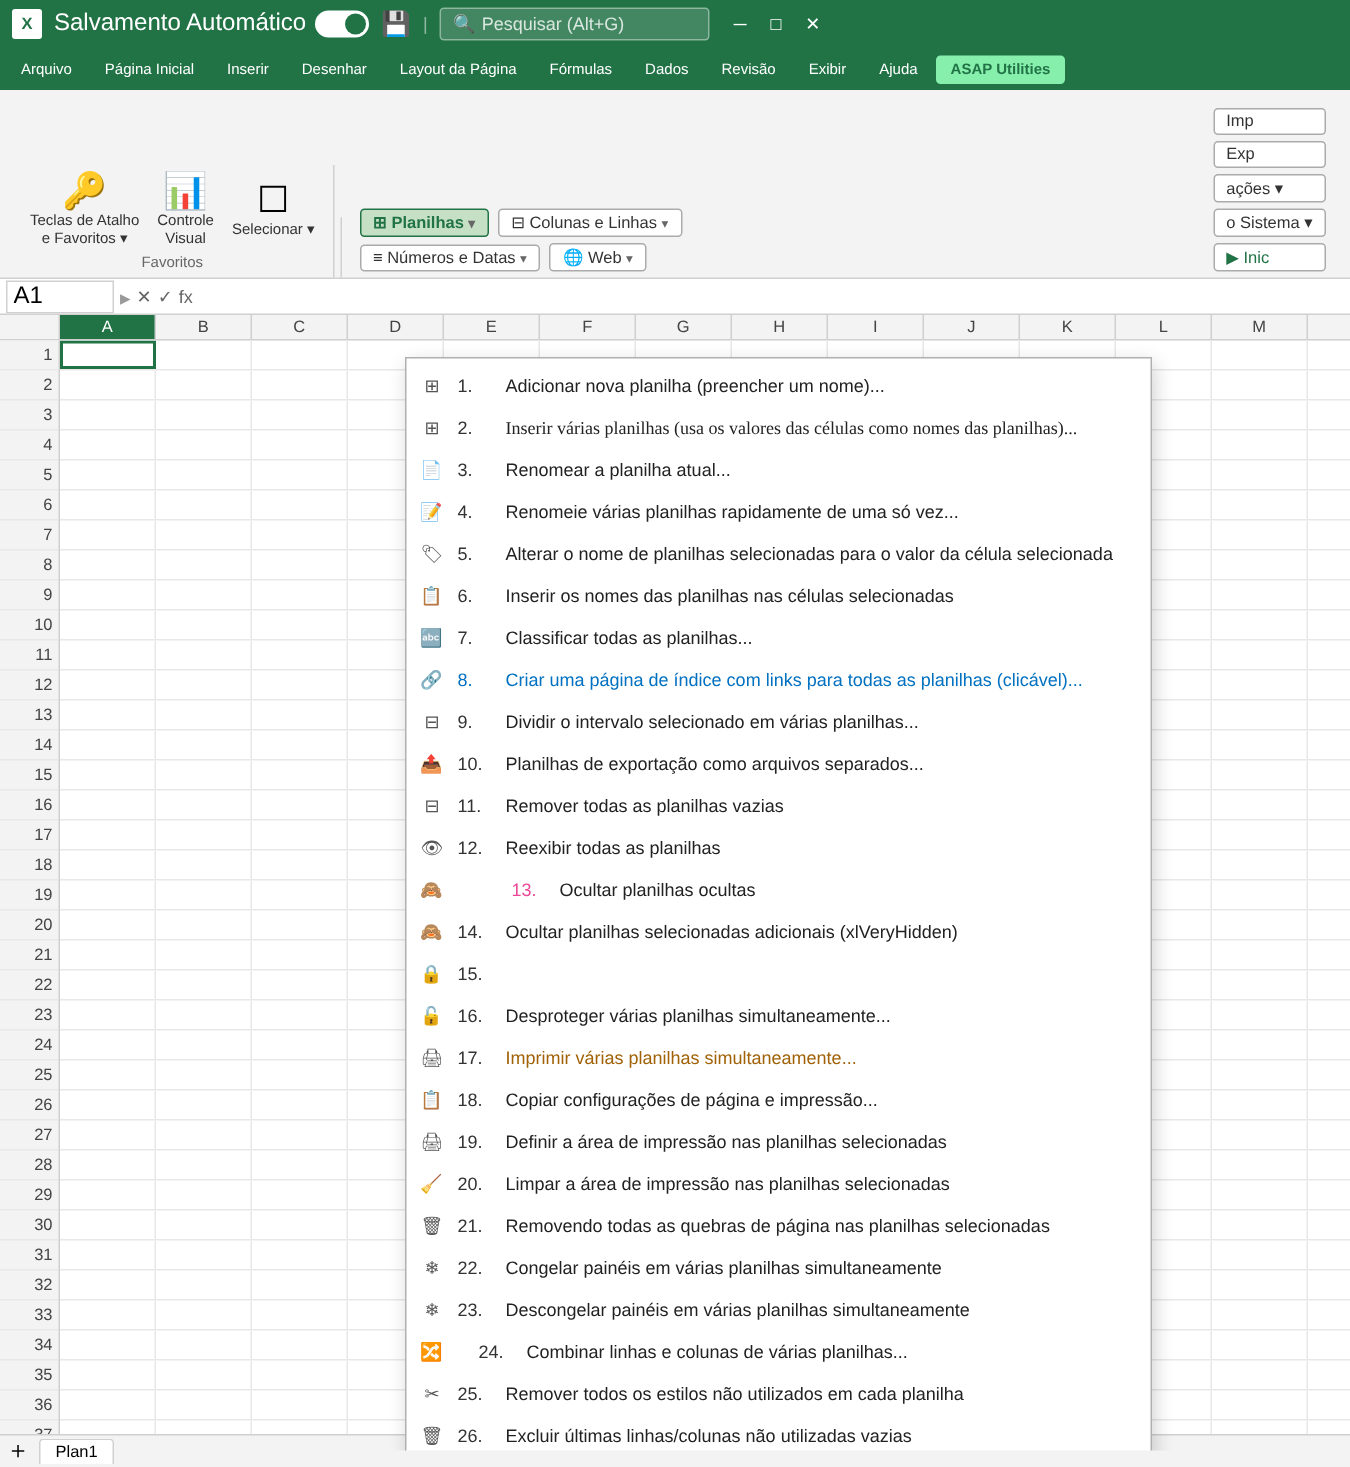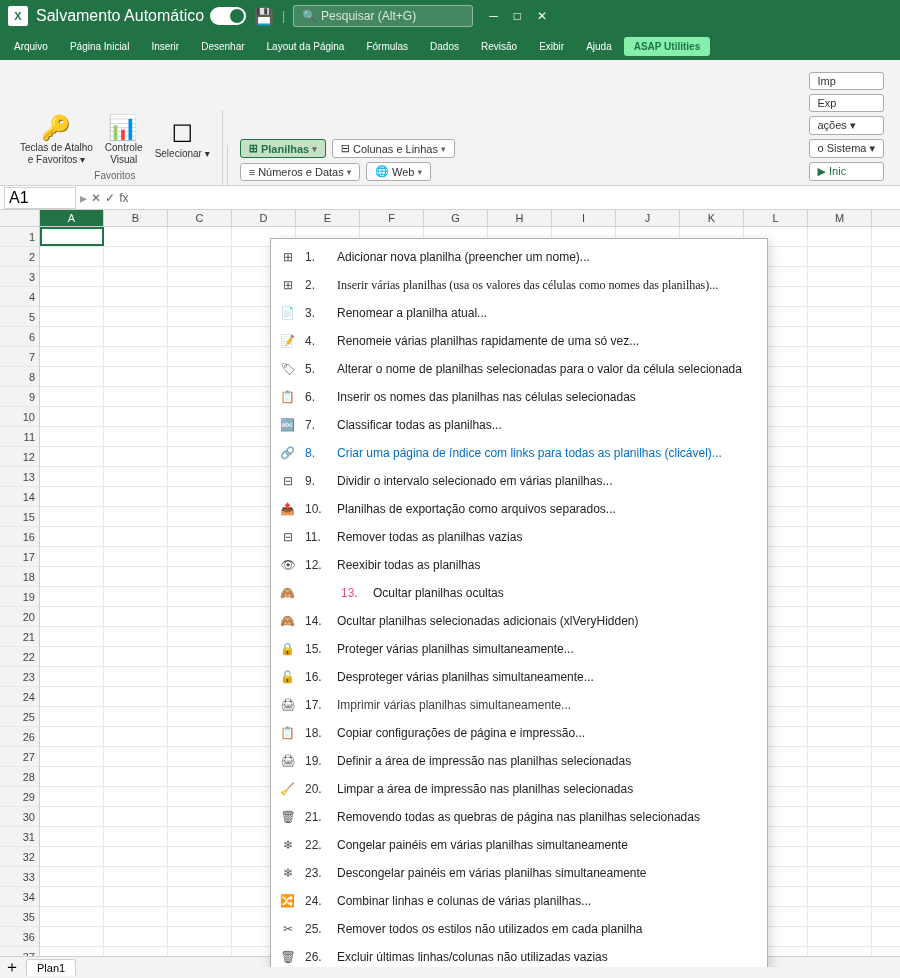--- a/index.html
+++ b/index.html
@@ -1112,31 +1112,30 @@
           <span class="menu-text" style="color: rgb(34, 34, 34);">Ocultar planilhas ocultas</span>
         </div>
         <div class="menu-list-item">
           <span class="menu-icon" style="font-size: 12px; color: rgb(85, 85, 85);">🙈</span>
           <span style="min-width: 24px; color: rgb(51, 51, 51);">14.</span>
           <span class="menu-text" style="color: rgb(34, 34, 34);">Ocultar planilhas selecionadas adicionais (xlVeryHidden)</span>
         </div>
         <div class="menu-list-item">
           <span class="menu-icon" style="font-size: 12px; color: rgb(85, 85, 85);">🔒</span>
           <span style="min-width: 24px; color: rgb(51, 51, 51);">15.</span>
-          <span class="menu-text" style="color: rgb(34, 34, 34);">Proteger várias planilhas simultaneamente...</span>
         </div>
         <div class="menu-list-item">
           <span class="menu-icon" style="font-size: 12px; color: rgb(85, 85, 85);">🔓</span>
           <span style="min-width: 24px; color: rgb(51, 51, 51);">16.</span>
           <span class="menu-text" style="color: rgb(34, 34, 34);">Desproteger várias planilhas simultaneamente...</span>
         </div>
         <div class="menu-list-item">
           <span class="menu-icon" style="font-size: 12px; color: rgb(85, 85, 85);">🖨</span>
           <span style="min-width: 24px; color: rgb(51, 51, 51);">17.</span>
-          <span class="menu-text" style="color: #404040;">Imprimir várias planilhas simultaneamente...</span>
+          <span class="menu-text" style="color: #a16207;">Imprimir várias planilhas simultaneamente...</span>
         </div>
         <div class="menu-list-item">
           <span class="menu-icon" style="font-size: 12px; color: rgb(85, 85, 85);">📋</span>
           <span style="min-width: 24px; color: rgb(51, 51, 51);">18.</span>
           <span class="menu-text" style="color: rgb(34, 34, 34);">Copiar configurações de página e impressão...</span>
         </div>
         <div class="menu-list-item">
           <span class="menu-icon" style="font-size: 12px; color: rgb(85, 85, 85);">🖨</span>
           <span style="min-width: 24px; color: rgb(51, 51, 51);">19.</span>
           <span class="menu-text" style="color: rgb(34, 34, 34);">Definir a área de impressão nas planilhas selecionadas</span>
@@ -1156,21 +1155,21 @@
           <span style="min-width: 24px; color: rgb(51, 51, 51);">22.</span>
           <span class="menu-text" style="color: rgb(34, 34, 34);">Congelar painéis em várias planilhas simultaneamente</span>
         </div>
         <div class="menu-list-item">
           <span class="menu-icon" style="font-size: 12px; color: rgb(85, 85, 85);">❄</span>
           <span style="min-width: 24px; color: rgb(51, 51, 51);">23.</span>
           <span class="menu-text" style="color: rgb(34, 34, 34);">Descongelar painéis em várias planilhas simultaneamente</span>
         </div>
         <div class="menu-list-item">
           <span class="menu-icon" style="font-size: 12px; color: rgb(85, 85, 85);">🔀</span>
-          <span style="min-width: 24px; color: rgb(51, 51, 51);">24.</span>
+          <span style="min-width: 24px; color: rgb(51, 51, 51); margin-left: 14px;">24.</span>
           <span class="menu-text" style="color: rgb(34, 34, 34);">Combinar linhas e colunas de várias planilhas...</span>
         </div>
         <div class="menu-list-item">
           <span class="menu-icon" style="font-size: 12px; color: rgb(85, 85, 85);">✂</span>
           <span style="min-width: 24px; color: rgb(51, 51, 51);">25.</span>
           <span class="menu-text" style="color: rgb(34, 34, 34);">Remover todos os estilos não utilizados em cada planilha</span>
         </div>
         <div class="menu-list-item">
           <span class="menu-icon" style="font-size: 12px; color: rgb(85, 85, 85);">🗑</span>
           <span style="min-width: 24px; color: rgb(51, 51, 51);">26.</span>

